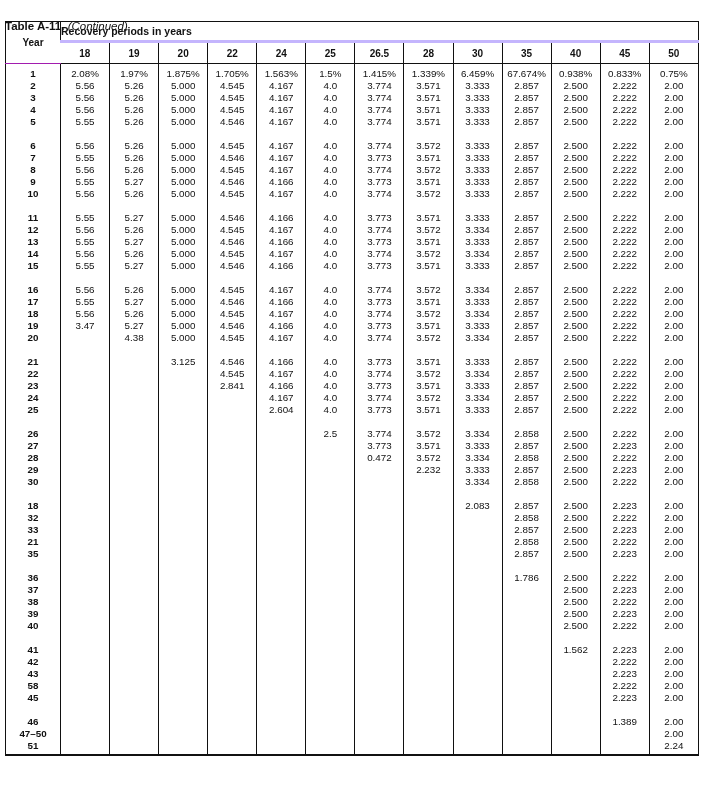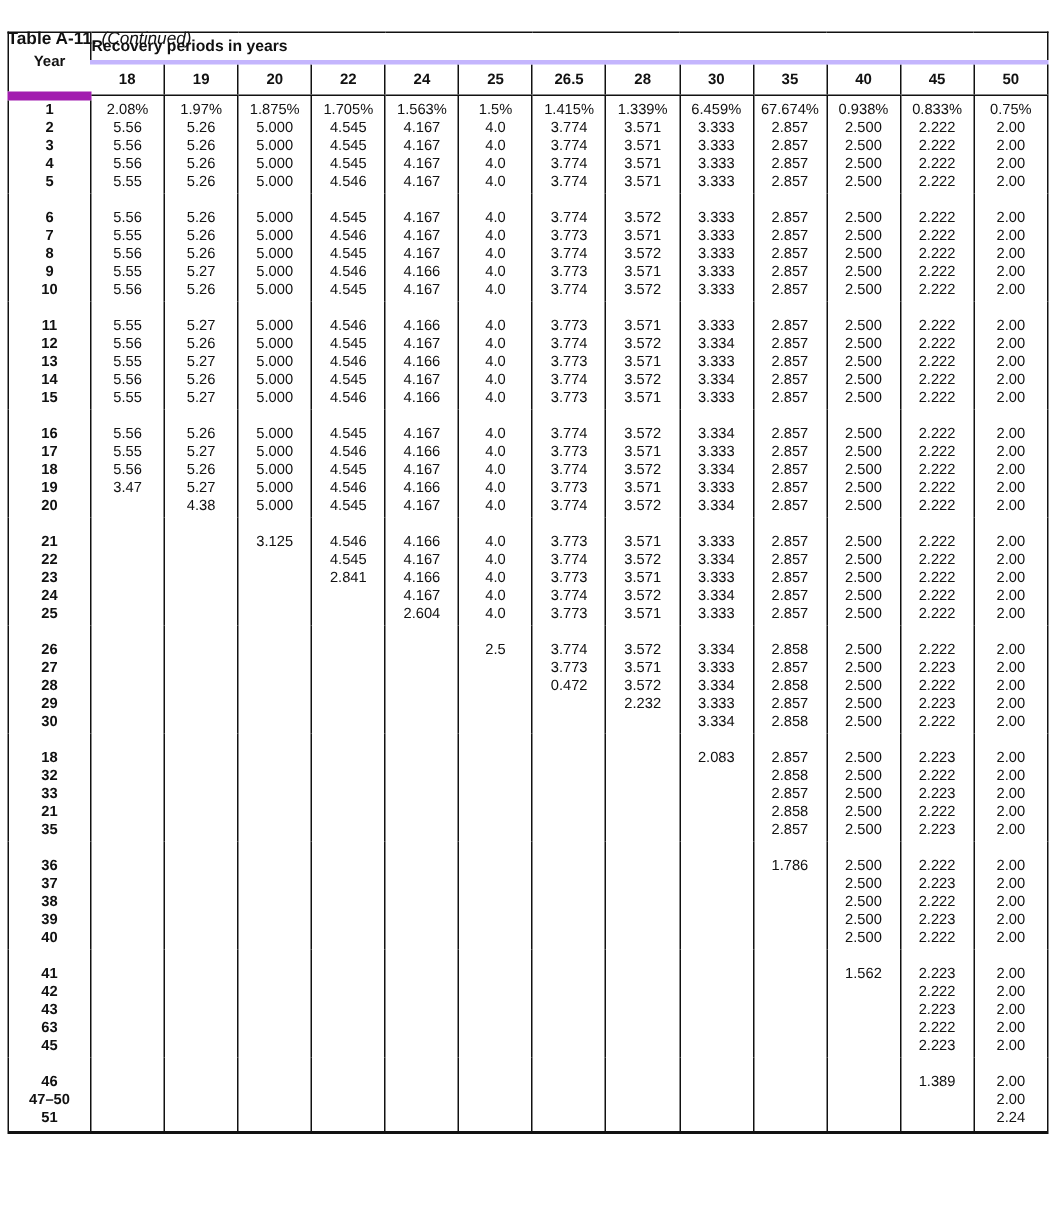--- a/index.html
+++ b/index.html
@@ -26,21 +26,21 @@
   }
   .tbl th, .tbl td {
     border-left: 1px solid #111;
     padding: 0; margin: 0;
     overflow: hidden; white-space: nowrap;
   }
   .tbl th:first-child, .tbl td:first-child { border-left: none; }
 
   th.year-h {
     width: 55px; font-size: 10px; font-weight: 700;
-    border-bottom: 6px solid #a21caf; text-align: center;
+    border-bottom: 1px solid #a21caf; text-align: center;
     vertical-align: middle;
   }
   th.group-h {
     height: 20px; font-size: 10.5px; font-weight: 700;
     border-bottom: 3px solid #c4b5fd; text-align: left;
     vertical-align: middle;
   }
   th.col-h {
     height: 22px; font-size: 10px; font-weight: 700;
     border-bottom: 1px solid #111; text-align: center;
@@ -914,21 +914,21 @@
           <td></td>
           <td></td>
           <td></td>
           <td></td>
           <td></td>
           <td></td>
           <td>2.223</td>
           <td>2.00</td>
         </tr>
         <tr>
-          <td class="year">63</td>
+          <td class="year">58</td>
           <td></td>
           <td></td>
           <td></td>
           <td></td>
           <td></td>
           <td></td>
           <td></td>
           <td></td>
           <td></td>
           <td></td>

